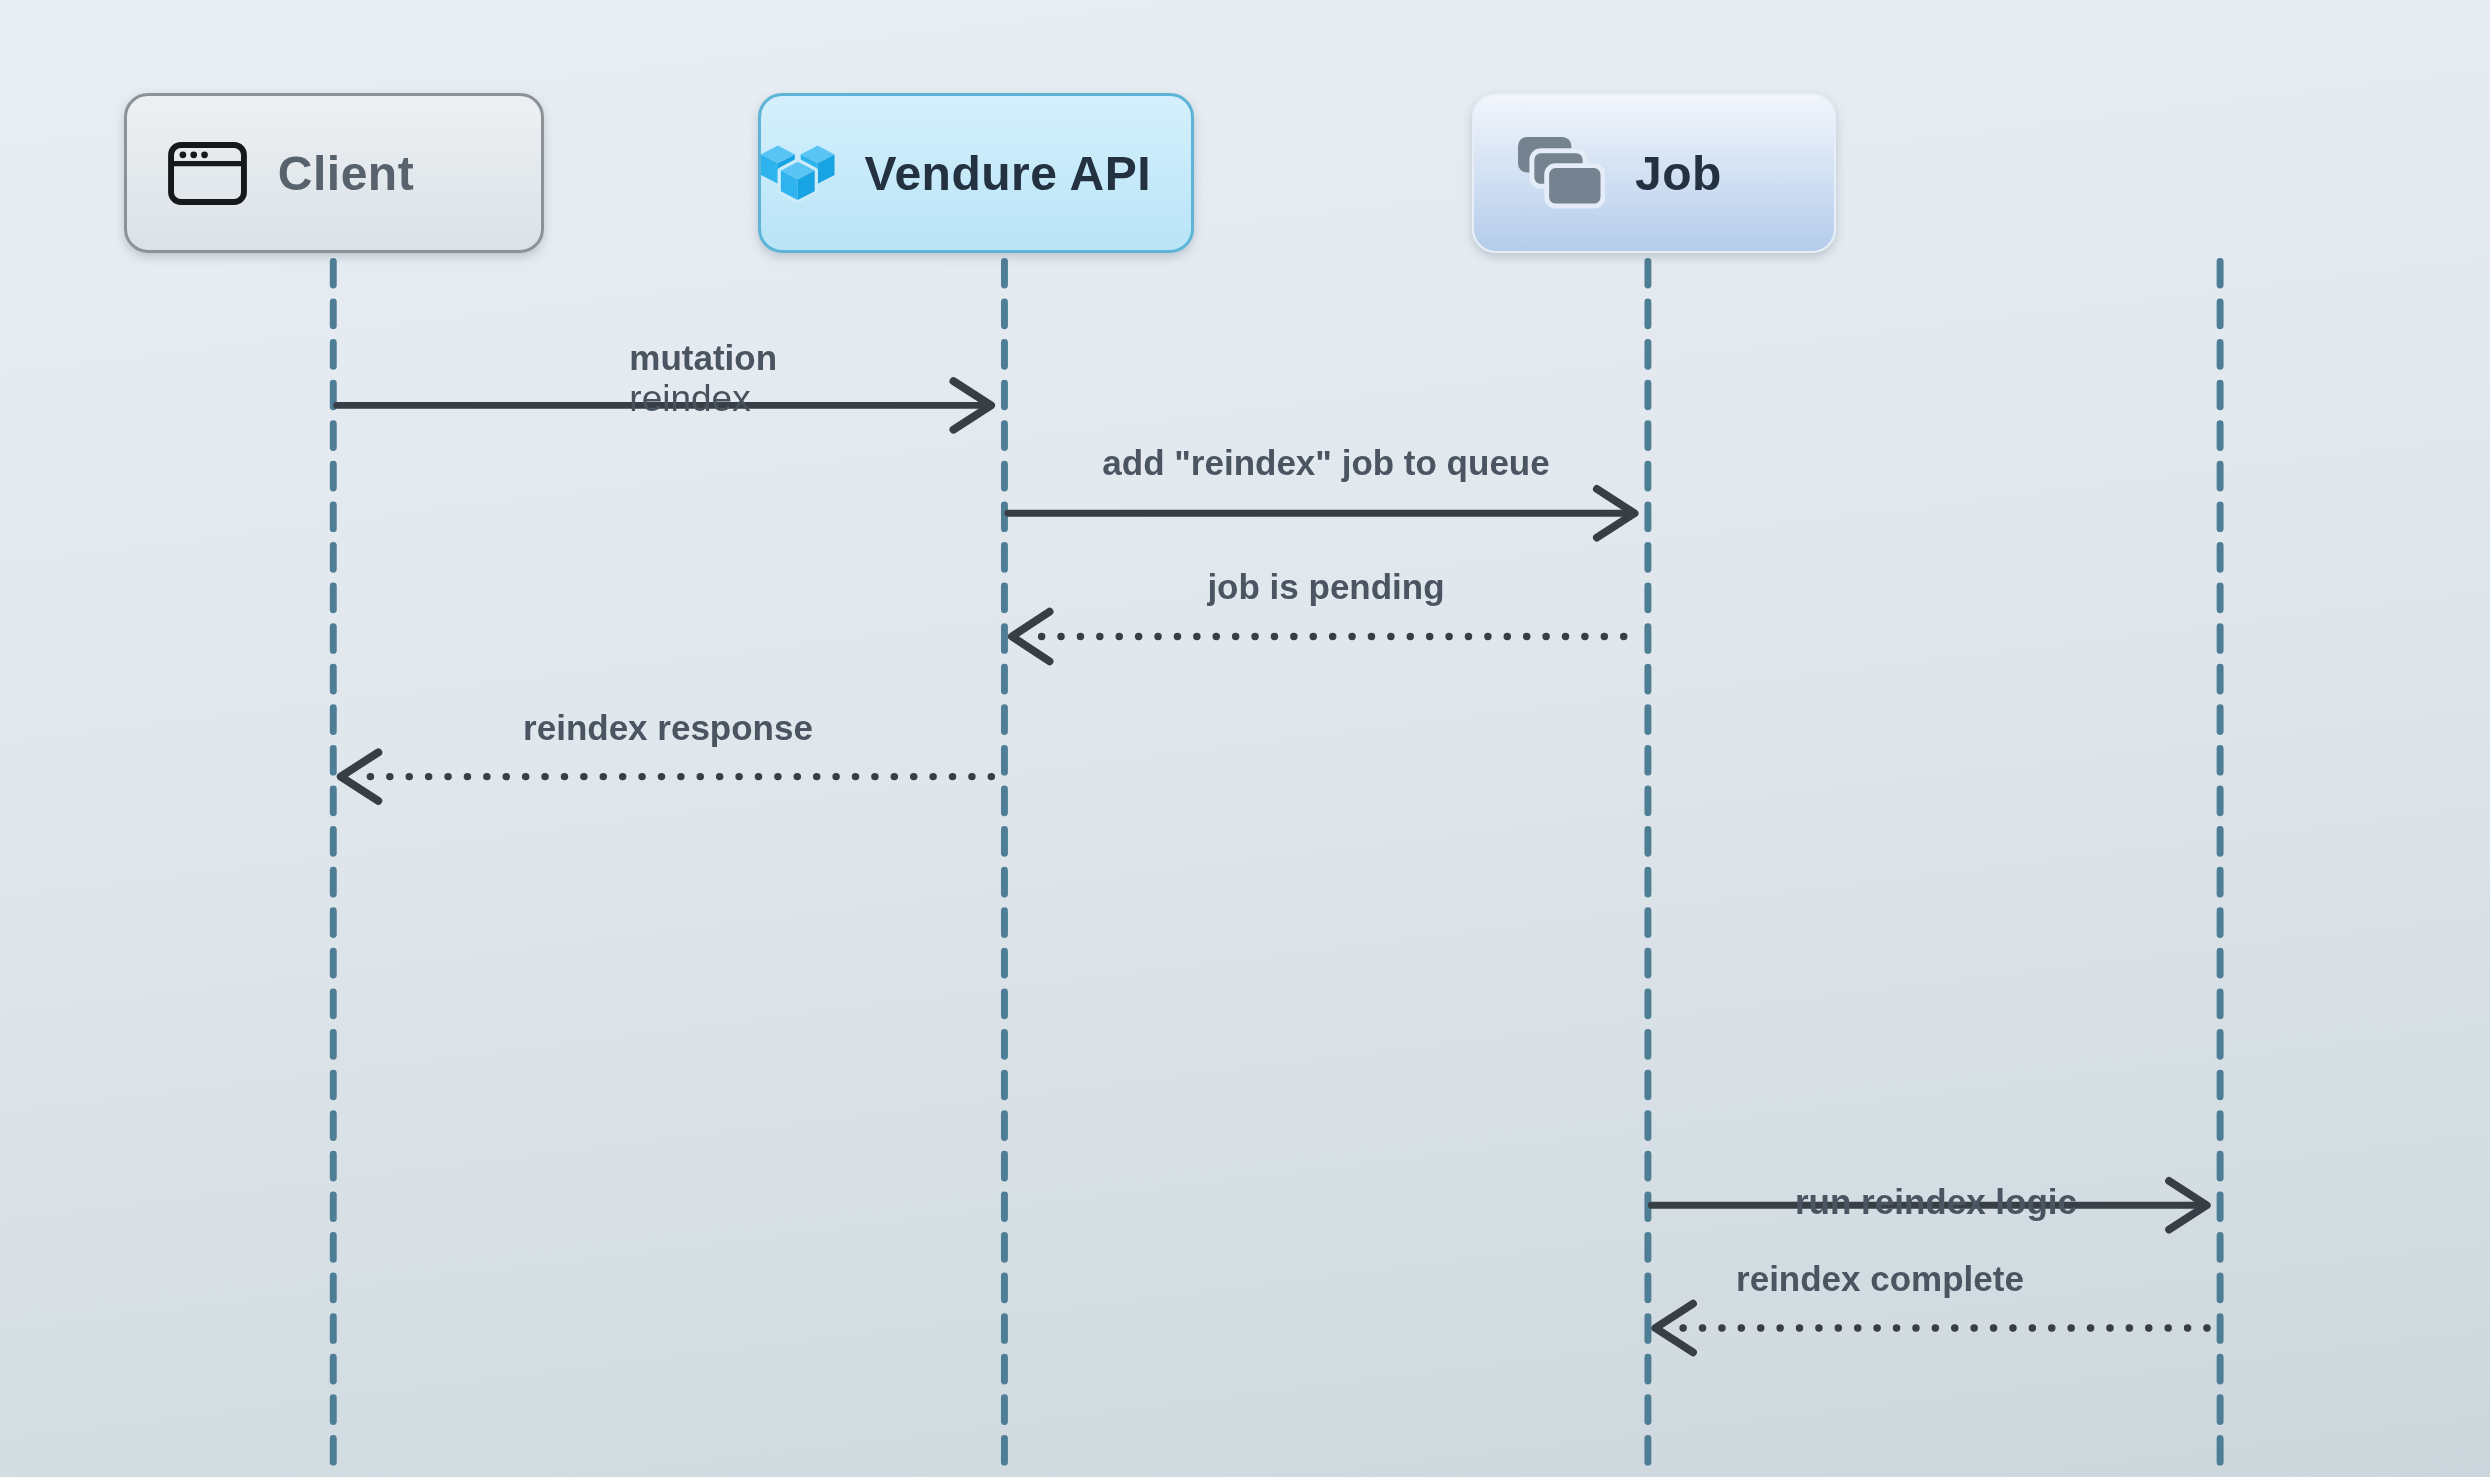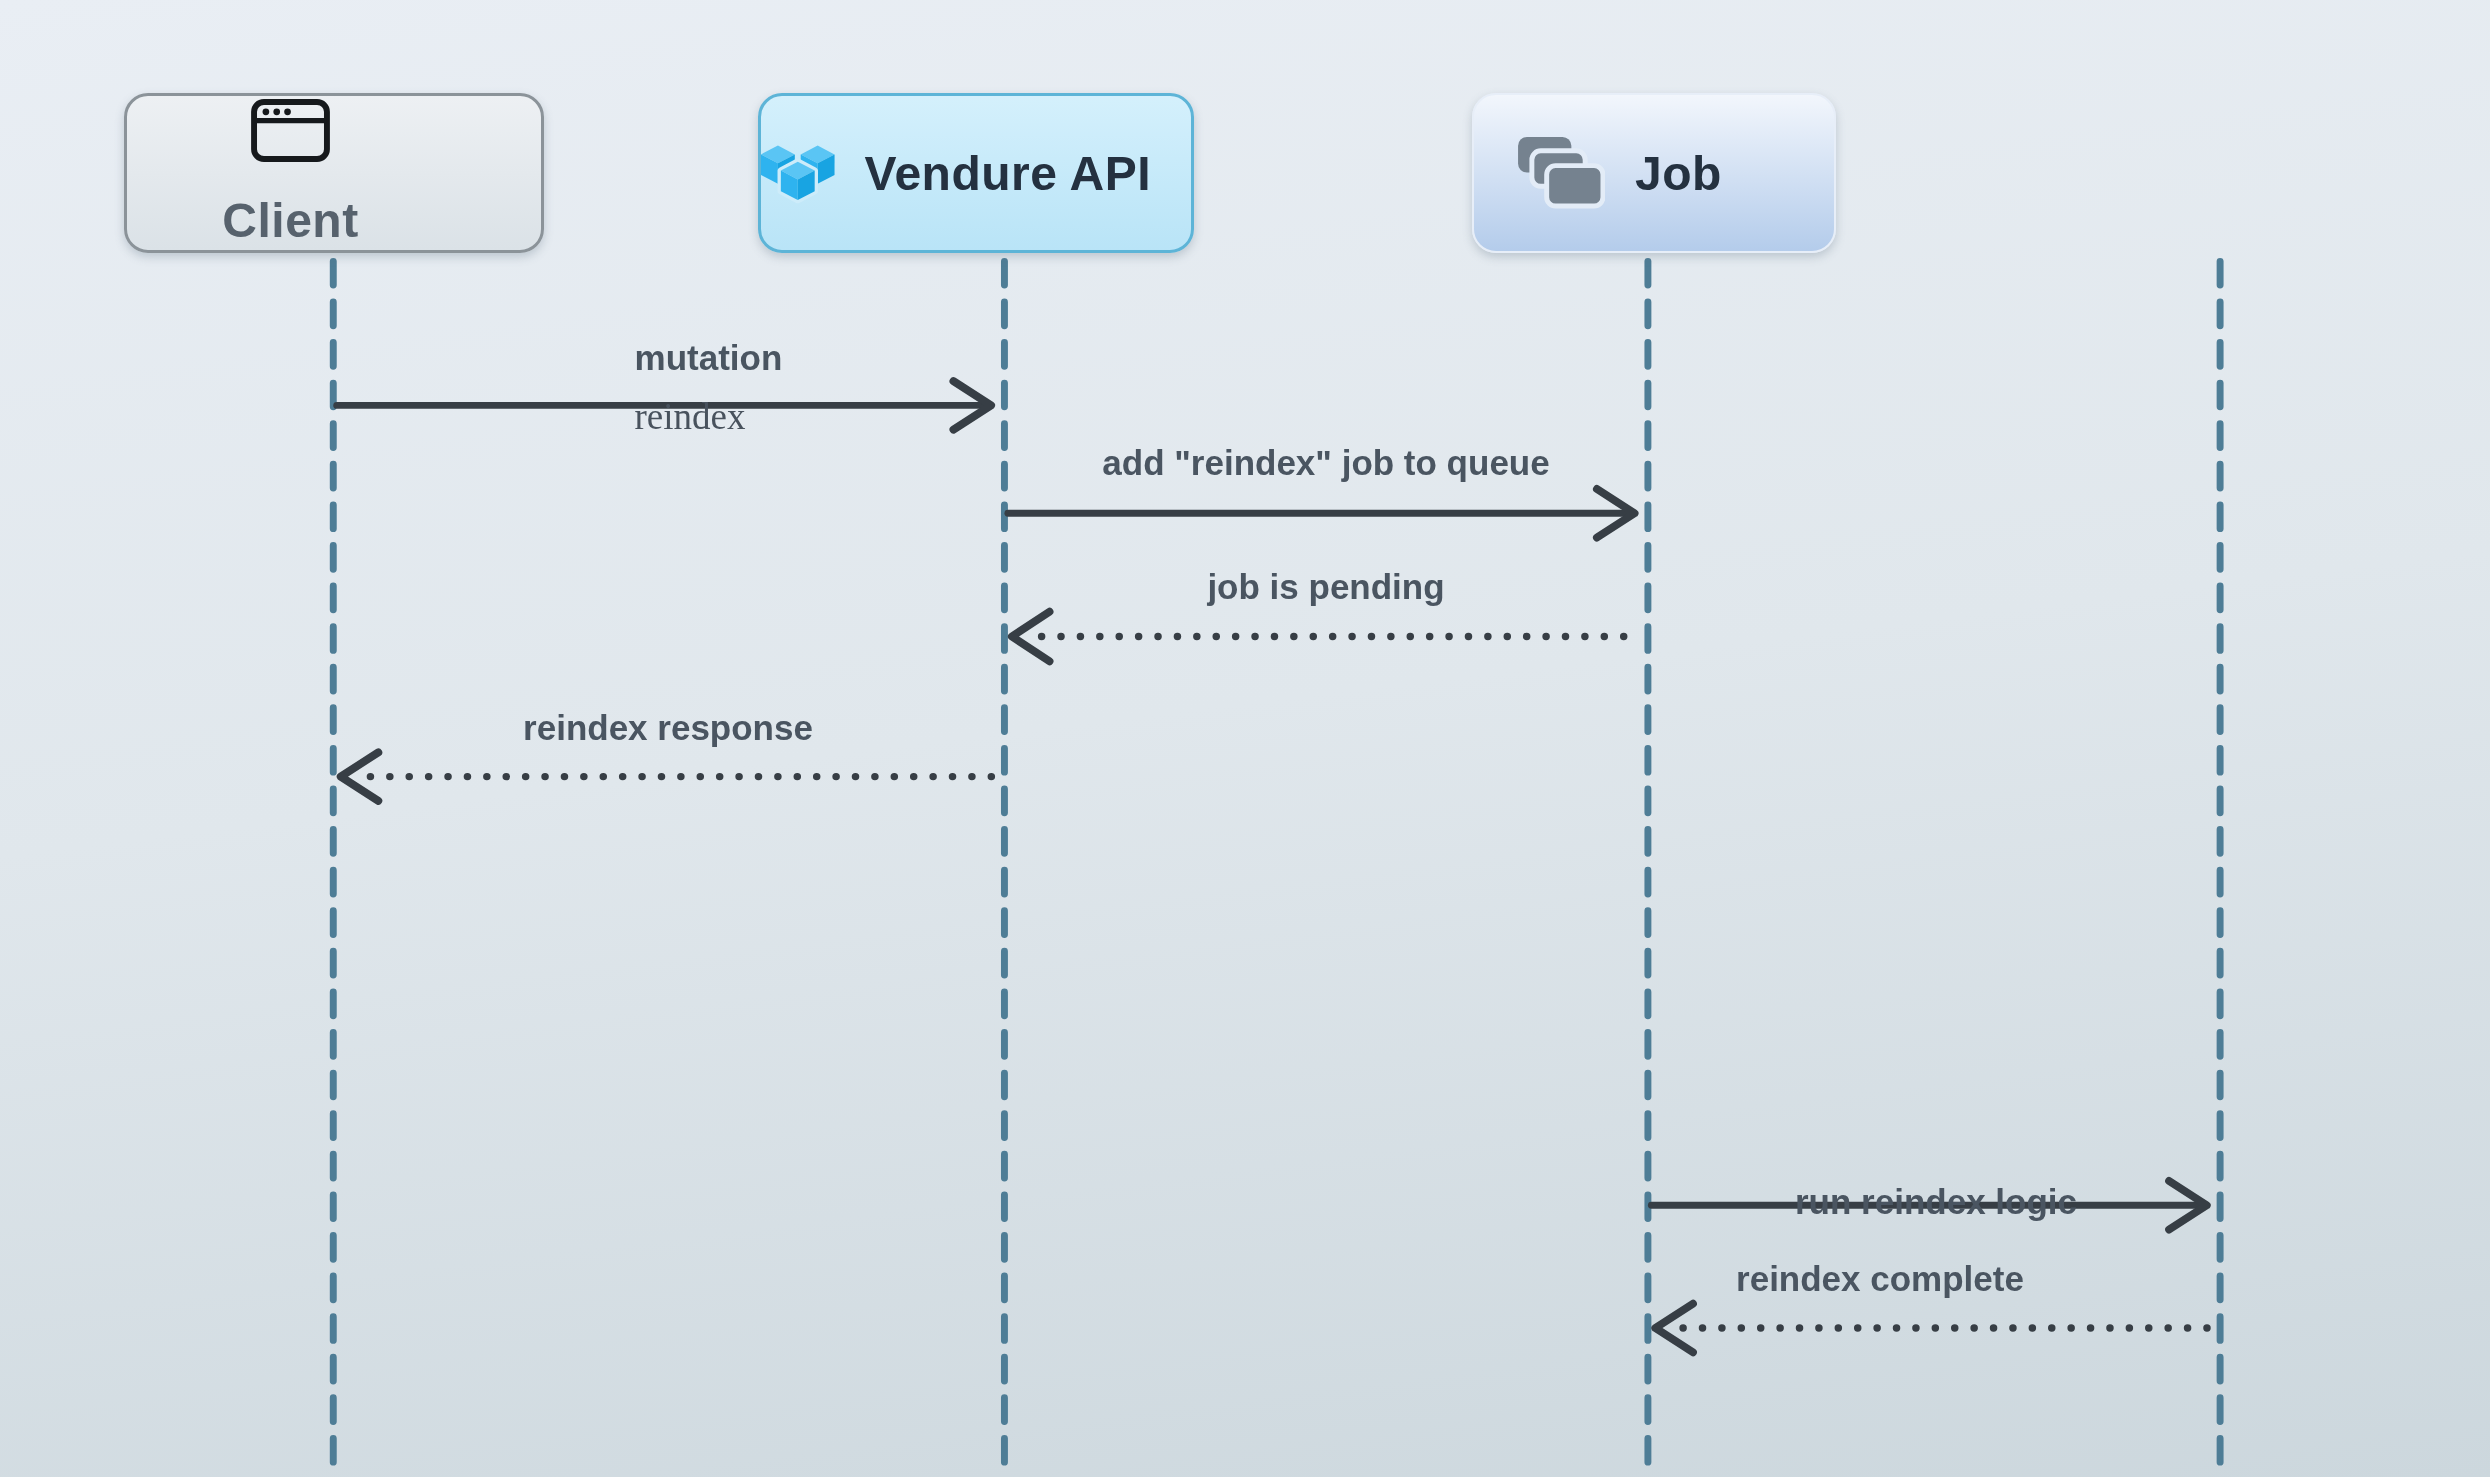--- a/index.html
+++ b/index.html
@@ -14,39 +14,39 @@
     position:absolute;top:93px;height:160px;box-sizing:border-box;
     display:flex;align-items:center;justify-content:center;gap:30px;
     border-radius:24px;box-shadow:0 4px 10px rgba(96,115,134,.30);
   }
   .p-title{font-size:48px;font-weight:bold;letter-spacing:0.5px;white-space:nowrap;}
   .t-dark{color:#243140;}
   .t-gray{color:#57626d;}
 
   #p-client{left:124px;width:420px;padding-right:87px;
     background:linear-gradient(180deg,#edf0f3 0%,#dbe2e7 100%);
-    border:3px solid #8b9399;flex-direction:column;}
+    border:3px solid #8b9399;}
   #p-vendure{left:758px;width:436px;padding-right:40px;
     background:linear-gradient(180deg,#d4f0fc 0%,#b9e4f7 100%);
     border:3px solid #5db4d7;}
   #p-job{left:1472px;width:364px;padding-right:70px;
     background:linear-gradient(180deg,#f2f6fc 0%,#b4cceb 100%);
     border:2px solid #e7eef8;}
   #p-worker{left:2047px;width:345px;
     background:linear-gradient(180deg,#d4f0fc 0%,#b9e4f7 100%);
     border:3px solid #5db4d7;}
 
   .msg-label{
     position:absolute;transform:translateX(-50%);
     font-size:35px;font-weight:bold;color:#4a5561;white-space:nowrap;
     display:flex;align-items:baseline;
   }
   .code{
-    font-family:Liberation Serif, serif;font-weight:normal;
-    font-size:37px;margin-left:44px;color:#48525d;margin-top:17px;
+    font-family:Liberation Sans, sans-serif;font-weight:normal;
+    font-size:37px;margin-left:44px;color:#48525d;
   }
 </style>
 </head>
 <body>
 
 <div id="canvas">
 
   <svg class="overlay" viewBox="0 0 2516 1492">
 
     <line x1="336.5" y1="264" x2="336.5" y2="1492" stroke="#4e7d96" stroke-width="7" stroke-dasharray="24 17" stroke-linecap="round"></line>

